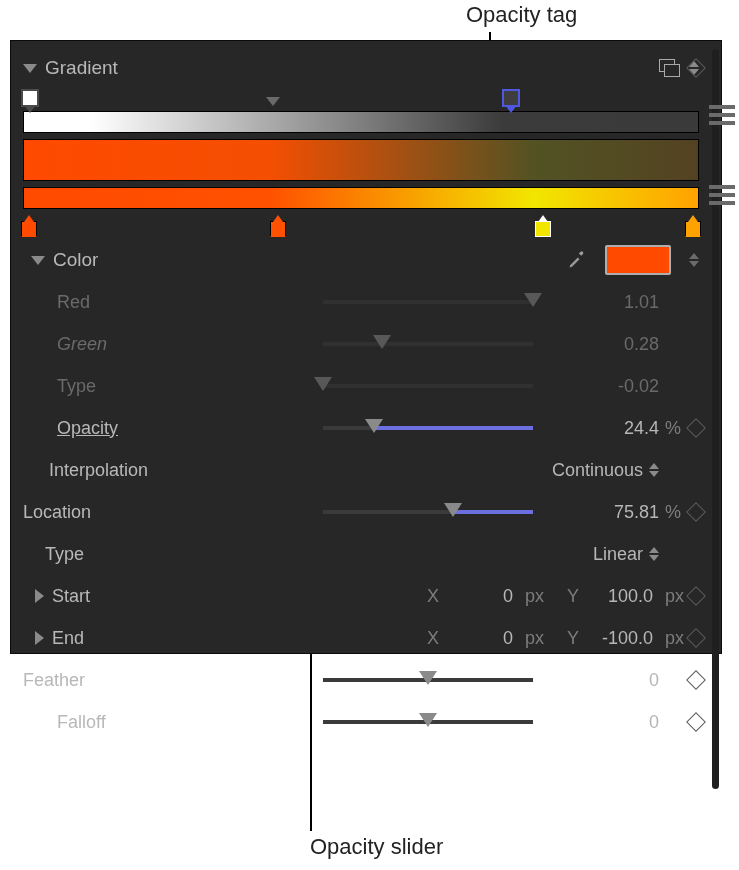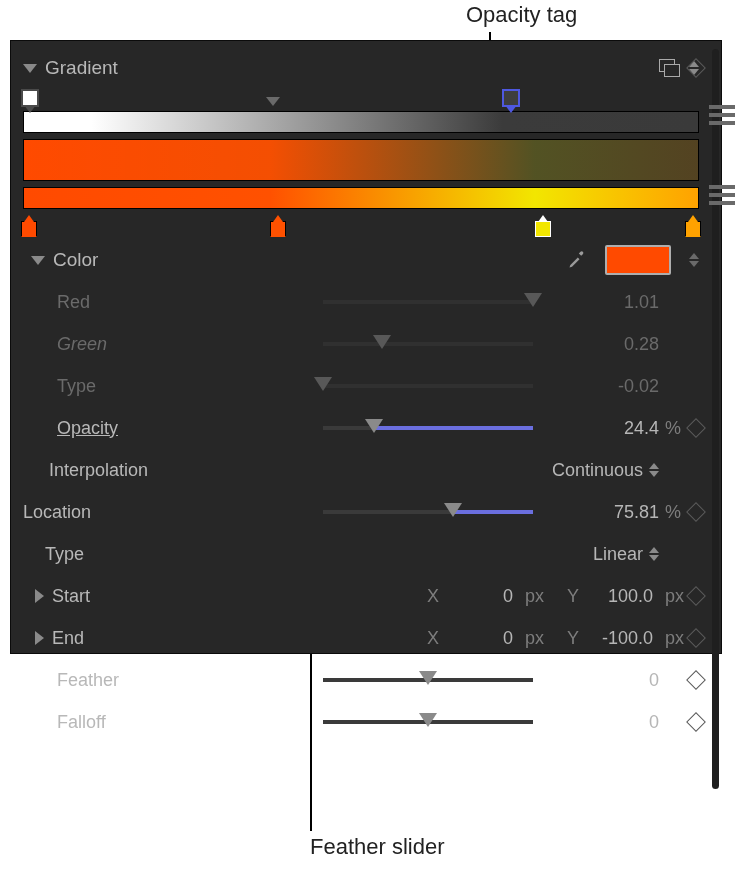--- a/index.html
+++ b/index.html
@@ -46,21 +46,21 @@
 .xy-val{color:#b6b6b6;font-size:18px;width:66px;text-align:right;}
 .scrollbar{position:absolute;right:2px;top:8px;width:7px;height:740px;background:#1f1f1f;border-radius:4px;}
 </style>
 </head>
 <body>
 
 <div class="stage">
 
   <div class="annotation" style="left:466px;top:2px;">Opacity tag</div>
   <div class="callout-line" style="left:489px;top:32px;width:2px;height:86px;"></div>
-  <div class="annotation" style="left:310px;top:834px;">Feather slider</div>
+  <div class="annotation" style="left:310px;top:834px;">Opacity slider</div>
   <div class="callout-line" style="left:310px;top:477px;width:2px;height:354px;"></div>
 
   <div class="panel">
     <div class="scrollbar"></div>
     <div class="inner">
 
       <div class="row">
         <span class="disclosure disc-down"></span>
         <span class="section-title">Gradient</span>
         <div style="margin-left:auto;display:flex;align-items:center;gap:8px;">
@@ -210,21 +210,21 @@
           <span class="xy-val">0</span>
           <span class="unit">px</span>
           <span class="axis">Y</span>
           <span class="xy-val">-100.0</span>
           <span class="unit">px</span>
         </div>
         <span class="kf"></span>
       </div>
 
       <div class="row">
-        <span class="label strong" style="margin-left:34px;">Feather</span>
+        <span class="label strong" style="">Feather</span>
         <div class="slider-track">
           <div class="slider-thumb" style="left:50%;"></div>
         </div>
         <span class="value">0</span>
         <span class="unit"></span>
         <span class="kf"></span>
       </div>
 
       <div class="row">
         <span class="label strong" style="margin-left:34px;text-align:right;">Falloff</span>

